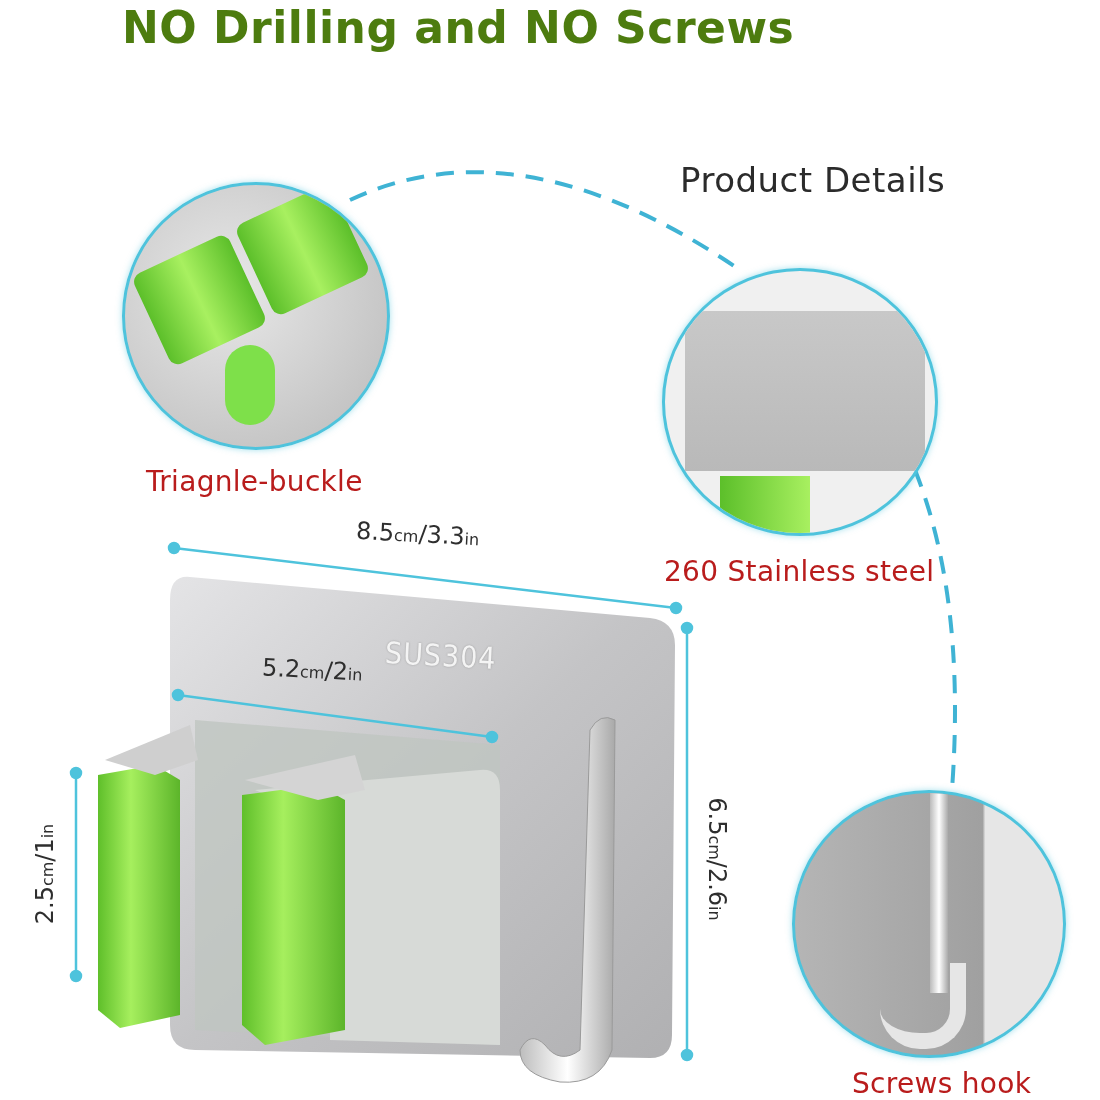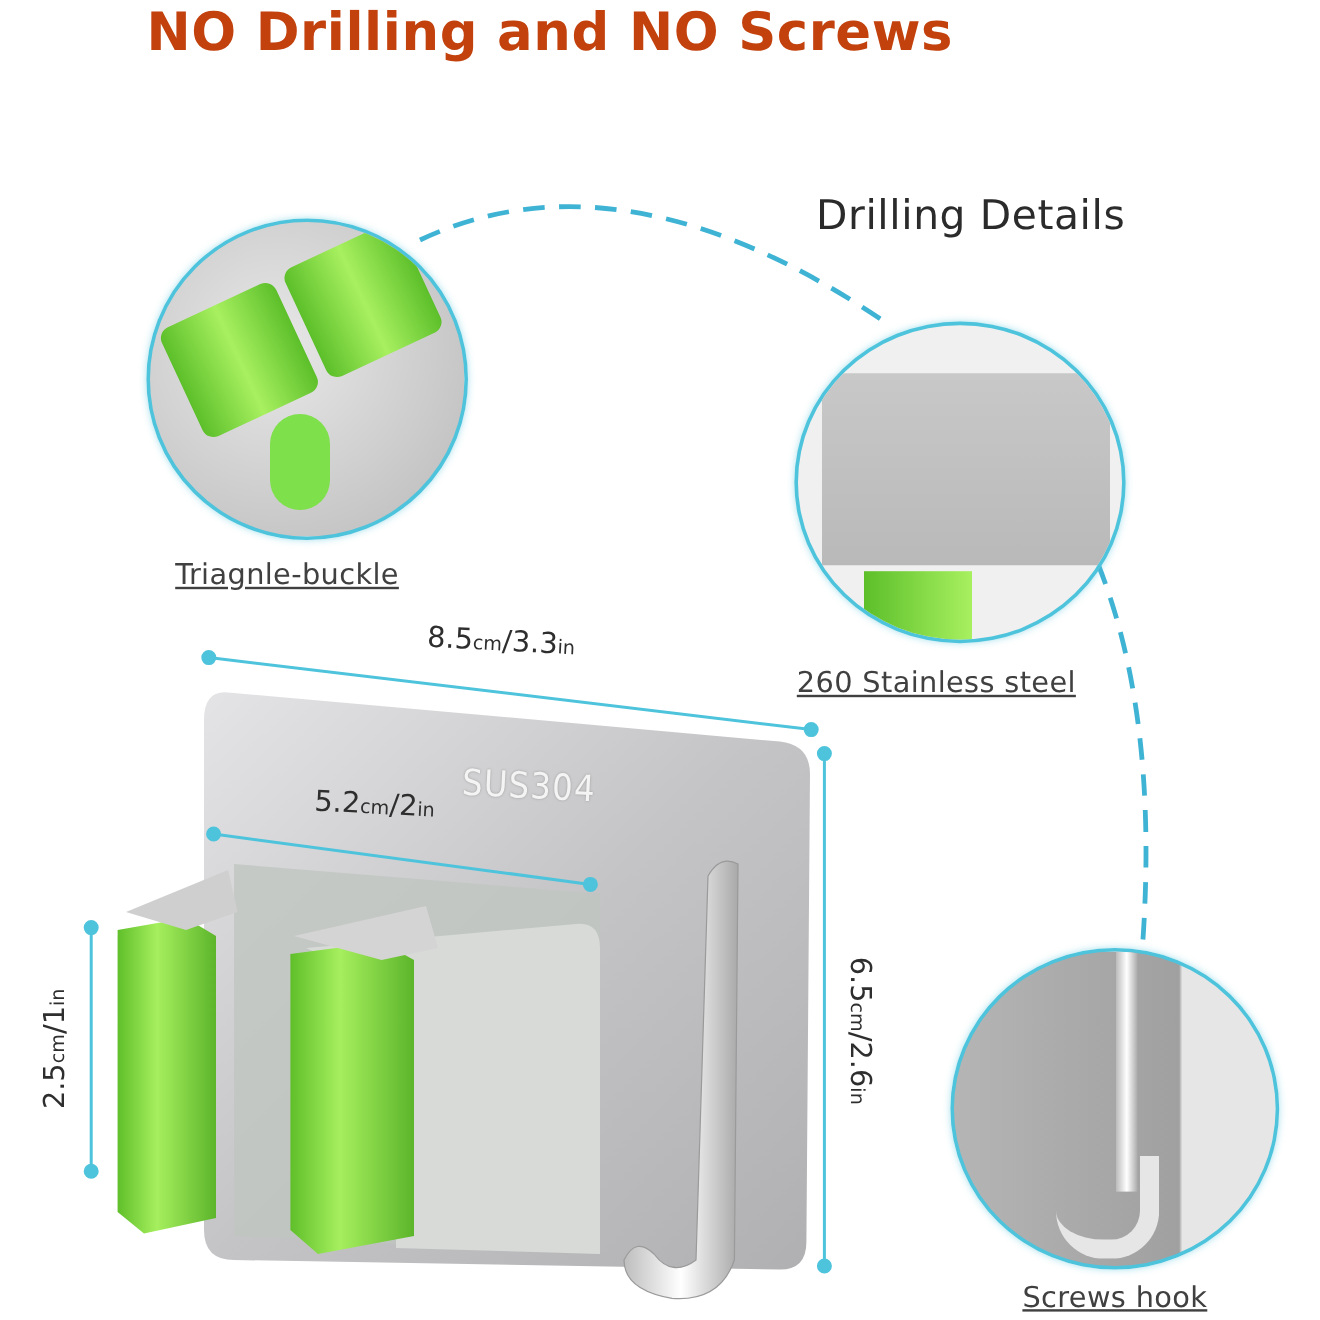--- a/index.html
+++ b/index.html
@@ -1,30 +1,30 @@
 <!DOCTYPE html>
 <html><head>
   <meta charset="utf-8">
   <style>
     html, body { margin: 0; padding: 0; background: #ffffff; }
     body { width: 1100px; height: 1100px; position: relative; overflow: hidden; font-family: "DejaVu Sans", sans-serif; color: #2a2a2a; }
     .abs { position: absolute; }
-    .title { left: 122px; top: 2px; font-size: 44px; font-weight: bold; letter-spacing: 0.5px; color: #c2410c; white-space: nowrap; }
+    .title { left: 122px; top: 2px; font-size: 44px; font-weight: bold; letter-spacing: 0.5px; color: #4d7c0f; white-space: nowrap; }
     .subtitle { left: 680px; top: 160px; font-size: 34px; font-weight: normal; color: #2b2b2b; white-space: nowrap; letter-spacing: 0.5px; }
-    .caption { font-size: 24px; color: #404040; white-space: nowrap; letter-spacing: 0.3px; text-decoration: underline; }
+    .caption { font-size: 28px; color: #b91c1c; white-space: nowrap; letter-spacing: 0.3px; }
     .dim { font-size: 24px; color: #2e2e2e; white-space: nowrap; }
     .dim small { font-size: 16px; }
     svg.full { position: absolute; left: 0; top: 0; }
     .circle { border-radius: 50%; border: 3px solid #4ec3dc; overflow: hidden; box-shadow: 0 0 6px rgba(78,195,220,0.5); background: #d9d9d9; }
   </style>
 </head>
 <body>
 
 <div class="abs title">NO Drilling and NO Screws</div>
-<div class="abs subtitle">Drilling Details</div>
+<div class="abs subtitle">Product Details</div>
 
 <svg class="full" width="1100" height="1100">
   <defs>
     <linearGradient id="plate" x1="0" y1="0" x2="1" y2="1">
       <stop offset="0" stop-color="#e4e4e6"></stop>
       <stop offset="0.5" stop-color="#c4c4c6"></stop>
       <stop offset="1" stop-color="#b0b0b2"></stop>
     </linearGradient>
     <linearGradient id="green" x1="0" y1="0" x2="1" y2="0">
       <stop offset="0" stop-color="#5fbf2a"></stop>

